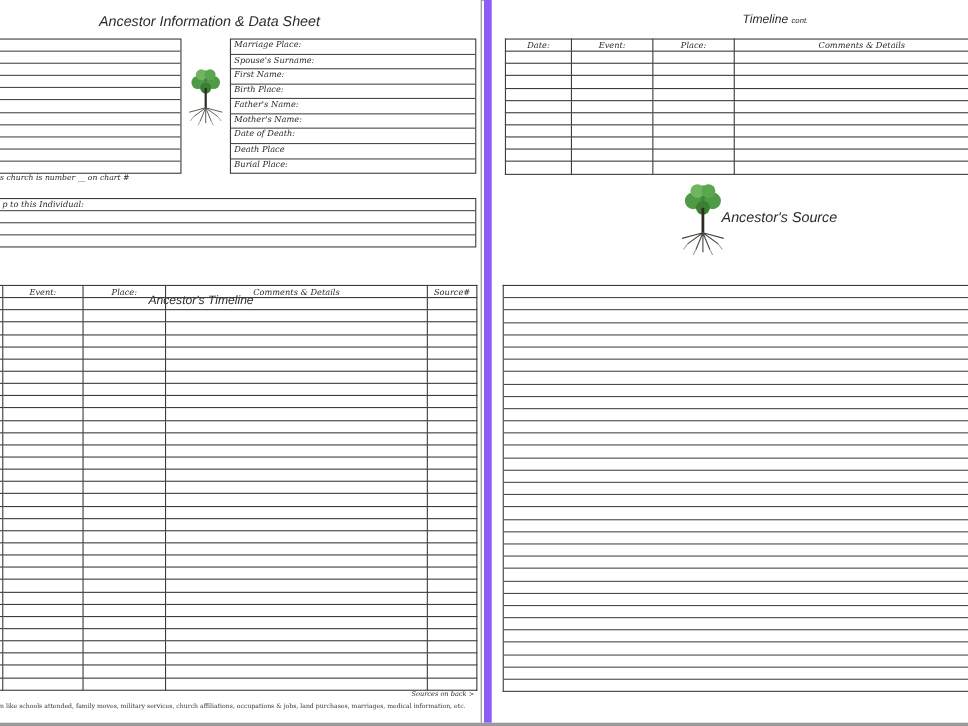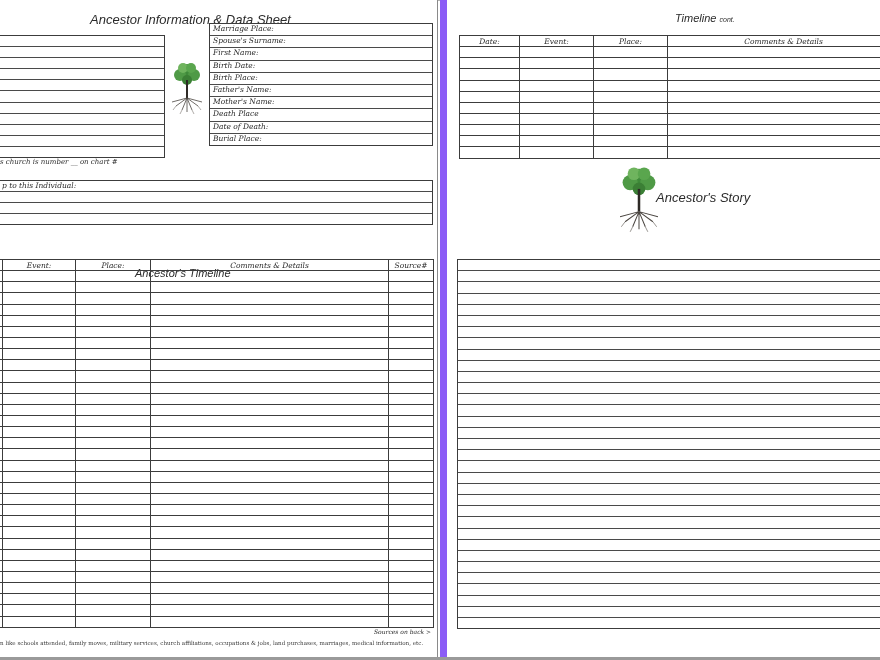--- a/index.html
+++ b/index.html
@@ -72,31 +72,30 @@
       <circle cx="26" cy="15" r="6" fill="#4f9a46"></circle>
       <circle cx="15" cy="8" r="5" fill="#6fb45e"></circle>
       <circle cx="23" cy="8" r="5" fill="#5aa64e"></circle>
       <circle cx="19" cy="20" r="5" fill="#3b7f35"></circle>
       <rect x="18" y="20" width="2" height="18" fill="#2e2a26"></rect>
       <path d="M19 38 L8 46 M19 38 L30 46 M19 38 L14 50 M19 38 L24 50 M19 38 L4 42 M19 38 L34 42 M19 38 L19 52" stroke="#4a4540" stroke-width="0.8" fill="none"></path>
       <path d="M8 46 L5 50 M30 46 L33 50 M14 50 L12 54 M24 50 L26 54" stroke="#7a7570" stroke-width="0.6" fill="none"></path>
     </g>
   </svg>
 
-  <div class="box" style="left:209px; top:23px; width:224px; height:123px;">
+  <div class="box" style="left:209px; top:35px; width:224px; height:123px;">
     <div class="rows" id="right-fields">
         <div class="row">Marriage Place:</div>
         <div class="row">Spouse's Surname:</div>
         <div class="row">First Name:</div>
-        <div class="row">Birth Date:</div>
         <div class="row">Birth Place:</div>
         <div class="row">Father's Name:</div>
         <div class="row">Mother's Name:</div>
+        <div class="row">Date of Death:</div>
         <div class="row">Death Place</div>
-        <div class="row">Date of Death:</div>
         <div class="row">Burial Place:</div>
       </div>
   </div>
 
   <div class="note" style="left:0px; top:158px;">s church is number __ on chart #</div>
 
   <div class="box" style="left:-2px; top:180px; width:435px; height:45px;">
     <div class="rows">
       <div class="row">p to this Individual:</div>
       <div class="row"></div>
@@ -448,21 +447,21 @@
       <circle cx="12" cy="15" r="6" fill="#4f9a46"></circle>
       <circle cx="26" cy="15" r="6" fill="#4f9a46"></circle>
       <circle cx="15" cy="8" r="5" fill="#6fb45e"></circle>
       <circle cx="23" cy="8" r="5" fill="#5aa64e"></circle>
       <circle cx="19" cy="20" r="5" fill="#3b7f35"></circle>
       <rect x="18" y="20" width="2" height="18" fill="#2e2a26"></rect>
       <path d="M19 38 L8 46 M19 38 L30 46 M19 38 L14 50 M19 38 L24 50 M19 38 L4 42 M19 38 L34 42 M19 38 L19 52" stroke="#4a4540" stroke-width="0.8" fill="none"></path>
       <path d="M8 46 L5 50 M30 46 L33 50 M14 50 L12 54 M24 50 L26 54" stroke="#7a7570" stroke-width="0.6" fill="none"></path>
     </g>
   </svg>
-  <div class="title" style="left:209px; top:190px; font-size:13px;">Ancestor's Story</div>
+  <div class="title" style="left:209px; top:190px; font-size:13px;">Ancestor's Source</div>
 
   <div class="box" style="left:10px; top:259px; width:440px; height:370px; border-right:none;">
     <div class="rows" id="story-lines">
         <div class="row"></div>
         <div class="row"></div>
         <div class="row"></div>
         <div class="row"></div>
         <div class="row"></div>
         <div class="row"></div>
         <div class="row"></div>

